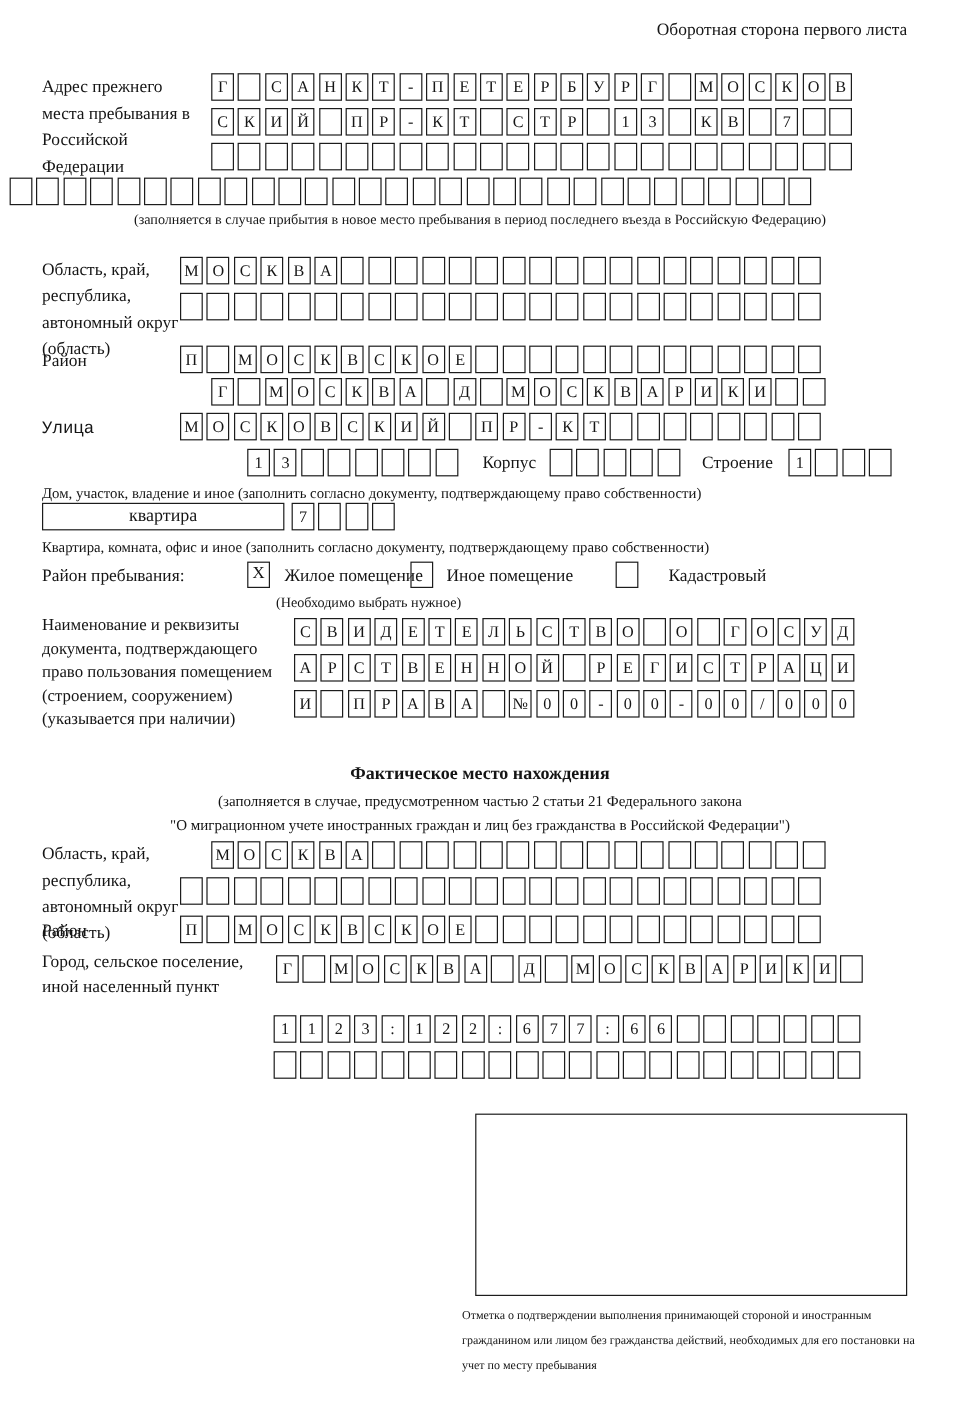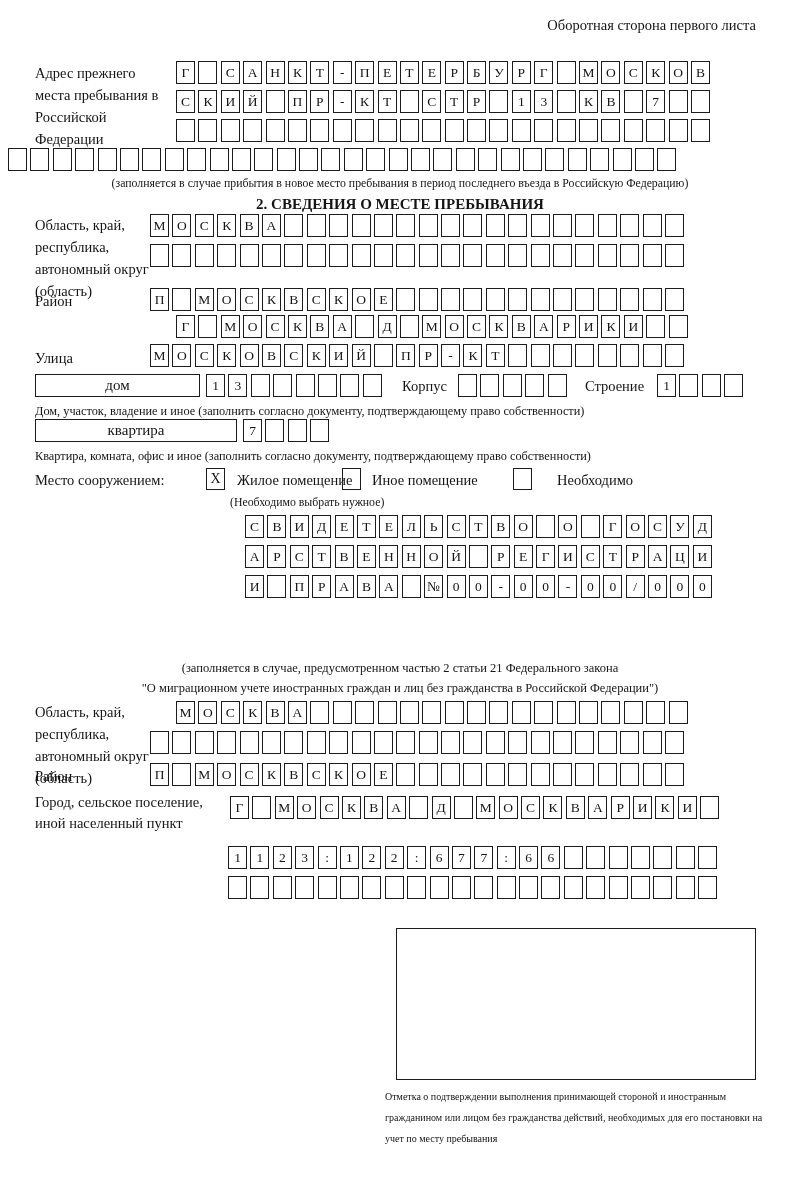--- a/index.html
+++ b/index.html
@@ -134,21 +134,20 @@
       <span class="cbox"></span>
       <span class="cbox"></span>
       <span class="cbox"></span>
       <span class="cbox"></span>
       <span class="cbox"></span>
       <span class="cbox"></span>
       <span class="cbox"></span>
     </div>
   <div class="abs cap center" style="top:176px;">(заполняется в случае прибытия в новое место пребывания в период последнего въезда в Российскую Федерацию)</div>
 
-  <div class="abs hd center" style="top:196px;">2. СВЕДЕНИЯ О МЕСТЕ ПРЕБЫВАНИЯ</div>
 
   <div class="abs lbl" style="left:35px;top:214px;width:122px;">Область, край, республика, автономный округ (область)</div>
   <div class="abs boxrow" style="left:150px;top:214px;">
       <span class="cbox">М</span>
       <span class="cbox">О</span>
       <span class="cbox">С</span>
       <span class="cbox">К</span>
       <span class="cbox">В</span>
       <span class="cbox">А</span>
       <span class="cbox"></span>
@@ -244,21 +243,21 @@
       <span class="cbox">В</span>
       <span class="cbox">А</span>
       <span class="cbox">Р</span>
       <span class="cbox">И</span>
       <span class="cbox">К</span>
       <span class="cbox">И</span>
       <span class="cbox"></span>
       <span class="cbox"></span>
     </div>
 
-  <div class="abs lbl" style="left:35px;top:347px;">Улица</div>
+  <div class="abs lbl" style="left:35px;top:347px;font-family:Liberation Mono, monospace;">Улица</div>
   <div class="abs boxrow" style="left:150px;top:344px;">
       <span class="cbox">М</span>
       <span class="cbox">О</span>
       <span class="cbox">С</span>
       <span class="cbox">К</span>
       <span class="cbox">О</span>
       <span class="cbox">В</span>
       <span class="cbox">С</span>
       <span class="cbox">К</span>
       <span class="cbox">И</span>
@@ -272,21 +271,20 @@
       <span class="cbox"></span>
       <span class="cbox"></span>
       <span class="cbox"></span>
       <span class="cbox"></span>
       <span class="cbox"></span>
       <span class="cbox"></span>
       <span class="cbox"></span>
       <span class="cbox"></span>
     </div>
 
-  <div class="abs wcell" style="left:35px;top:374px;width:163px;">дом</div>
   <div class="abs boxrow" style="left:206px;top:374px;">
       <span class="cbox">1</span>
       <span class="cbox">3</span>
       <span class="cbox"></span>
       <span class="cbox"></span>
       <span class="cbox"></span>
       <span class="cbox"></span>
       <span class="cbox"></span>
       <span class="cbox"></span>
     </div>
@@ -309,29 +307,30 @@
 
   <div class="abs capl" style="left:35px;top:404px;">Дом, участок, владение и иное (заполнить согласно документу, подтверждающему право собственности)</div>
   <div class="abs boxrow" style="left:243px;top:419px;">
       <span class="cbox">7</span>
       <span class="cbox"></span>
       <span class="cbox"></span>
       <span class="cbox"></span>
     </div>
   <div class="abs capl" style="left:35px;top:449px;">Квартира, комната, офис и иное (заполнить согласно документу, подтверждающему право собственности)</div>
 
-  <div class="abs lbl" style="left:35px;top:469px;">Место сооружением:</div>
+  <div class="abs lbl" style="left:35px;top:469px;">Район пребывания:</div>
   <span class="abs cb" style="left:206px;top:468px;">X</span>
   <div class="abs lbl" style="left:237px;top:469px;">Жилое помещение</div>
   <span class="abs cb" style="left:342px;top:468px;"></span>
   <div class="abs lbl" style="left:372px;top:469px;">Иное помещение</div>
   <span class="abs cb" style="left:513px;top:468px;"></span>
-  <div class="abs lbl" style="left:557px;top:469px;">Необходимо</div>
+  <div class="abs lbl" style="left:557px;top:469px;">Кадастровый</div>
   <div class="abs cap" style="left:230px;top:495px;">(Необходимо выбрать нужное)</div>
 
+  <div class="abs" style="left:35px;top:512px;width:212px;font-size:14px;line-height:19.5px;">Наименование и реквизиты документа, подтверждающего право пользования помещением (строением, сооружением) (указывается при наличии)</div>
   <div class="abs boxrow" style="left:245px;top:515px;">
       <span class="cbox">С</span>
       <span class="cbox">В</span>
       <span class="cbox">И</span>
       <span class="cbox">Д</span>
       <span class="cbox">Е</span>
       <span class="cbox">Т</span>
       <span class="cbox">Е</span>
       <span class="cbox">Л</span>
       <span class="cbox">Ь</span>
@@ -388,20 +387,21 @@
       <span class="cbox">0</span>
       <span class="cbox">-</span>
       <span class="cbox">0</span>
       <span class="cbox">0</span>
       <span class="cbox">/</span>
       <span class="cbox">0</span>
       <span class="cbox">0</span>
       <span class="cbox">0</span>
     </div>
 
+  <div class="abs hd center" style="top:637px;">Фактическое место нахождения</div>
   <div class="abs cap center" style="top:661px;font-size:12.5px;">(заполняется в случае, предусмотренном частью 2 статьи 21 Федерального закона</div>
   <div class="abs cap center" style="top:681px;font-size:12.5px;">"О миграционном учете иностранных граждан и лиц без гражданства в Российской Федерации")</div>
 
   <div class="abs lbl" style="left:35px;top:701px;width:140px;">Область, край, республика, автономный округ (область)</div>
   <div class="abs boxrow" style="left:176px;top:701px;">
       <span class="cbox">М</span>
       <span class="cbox">О</span>
       <span class="cbox">С</span>
       <span class="cbox">К</span>
       <span class="cbox">В</span>

